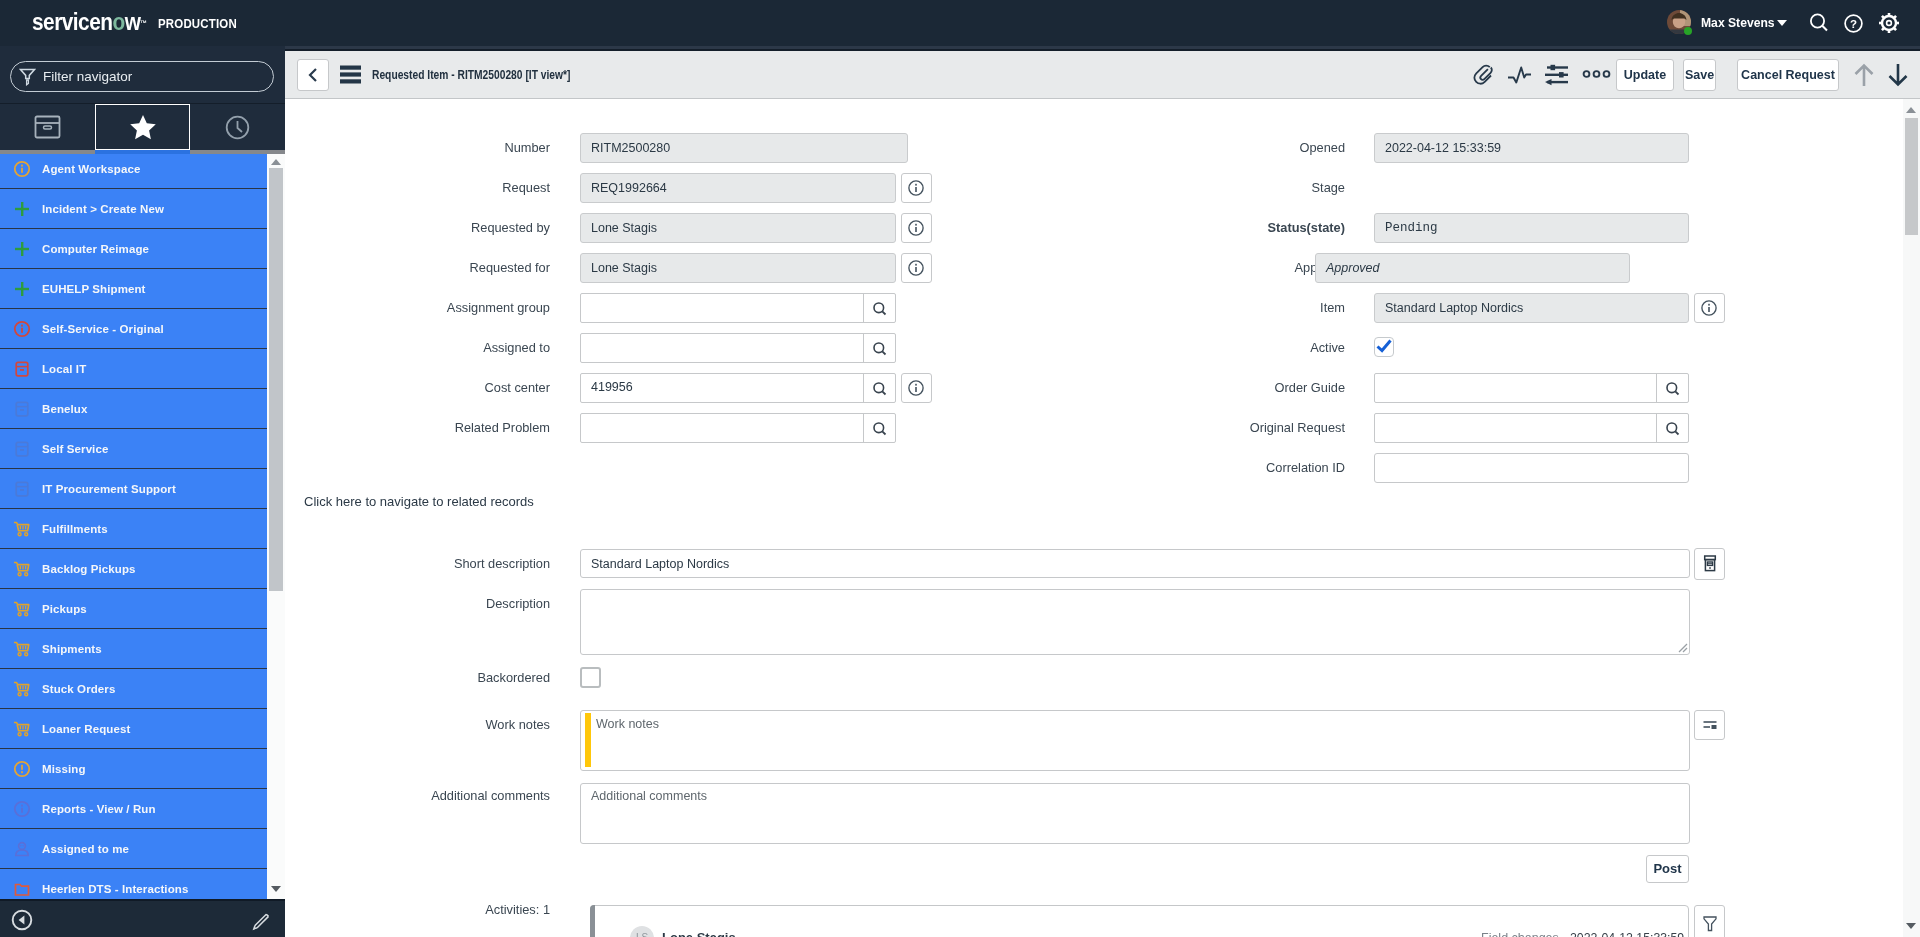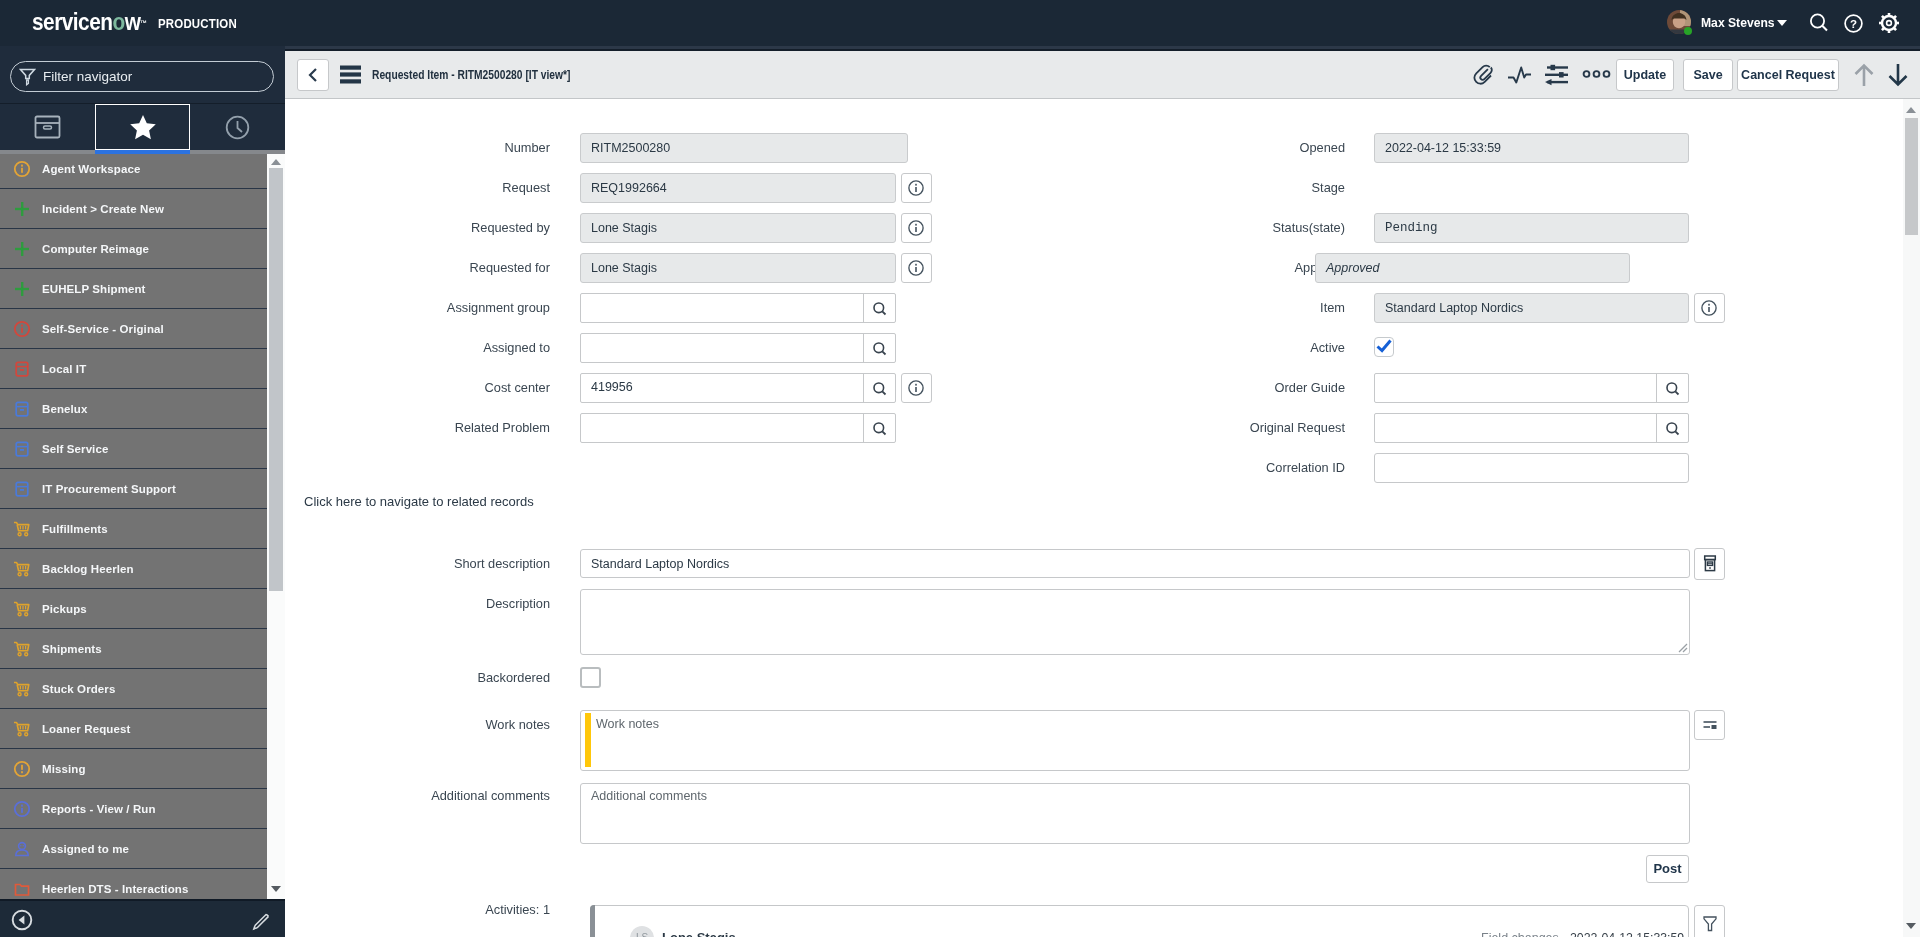--- a/index.html
+++ b/index.html
@@ -15,21 +15,21 @@
   #logo .tm { font-size:8px; vertical-align:4px; letter-spacing:0; }
   #prod { position:absolute; left:158px; top:16px; font-size:13.5px; font-weight:bold; color:#fff; letter-spacing:0.2px; transform:scaleX(0.85); transform-origin:0 50%; }
 
   
   #nav { position:absolute; left:0; top:46px; width:285px; height:891px; background:#1f2c3c; overflow:hidden; }
   #filterbox { position:absolute; left:10px; top:15px; width:264px; height:31px; border:1.5px solid #c3ccd4; border-radius:16px; }
   #filterbox span { position:absolute; left:32px; top:7px; font-size:13.5px; color:#e8edf1; }
   .tab { position:absolute; top:58px; width:95px; height:46px; }
   #tabbar { position:absolute; left:0; top:104px; width:285px; height:4px; background:#85888c; }
   #tabbar .blue { position:absolute; left:95px; top:0; width:95px; height:4px; background:#2b72e0; }
-  #menu { position:absolute; left:0; top:108px; width:285px; height:745px; background:#737373; overflow:hidden; }
+  #menu { position:absolute; left:0; top:108px; width:285px; height:745px; background:#3b82f6; overflow:hidden; }
   .mrow { position:absolute; left:0; width:285px; height:40px; border-bottom:1px solid #293546; }
   .mrow span { position:absolute; left:42px; top:14px; font-size:11.5px; font-weight:bold; color:#f5f7f9; letter-spacing:0.1px; }
   .mrow svg { position:absolute; left:13px; top:11px; }
   #navsb { position:absolute; left:267px; top:108px; width:18px; height:745px; background:#fafbfb; }
   #navsb .thumb { position:absolute; left:2px; top:14px; width:14px; height:423px; background:#c1c5c9; }
   #navbottom { position:absolute; left:0; top:853px; width:285px; height:38px; background:#1d2a38; border-top:2px solid #101a26; }
 
   
   #strip { position:absolute; left:285px; top:46px; width:1635px; height:3px; background:#2c3848; }
   #stripline { position:absolute; left:285px; top:49px; width:1635px; height:2px; background:#141e2a; }
@@ -226,21 +226,21 @@
       <div class="mrow" style="top:355px">
           <svg width="19" height="18" viewBox="0 0 19 18">
             <use href="#carticon"></use>
           </svg>
           <span>Fulfillments</span>
         </div>
       <div class="mrow" style="top:395px">
           <svg width="19" height="18" viewBox="0 0 19 18">
             <use href="#carticon"></use>
           </svg>
-          <span>Backlog Heerlen</span>
+          <span>Backlog Pickups</span>
         </div>
       <div class="mrow" style="top:435px">
           <svg width="19" height="18" viewBox="0 0 19 18">
             <use href="#carticon"></use>
           </svg>
           <span>Pickups</span>
         </div>
       <div class="mrow" style="top:475px">
           <svg width="19" height="18" viewBox="0 0 19 18">
             <use href="#carticon"></use>
@@ -335,21 +335,21 @@
       <rect x="6.5" y="0.8" width="4.6" height="5.4" fill="#27394a"></rect>
       <rect x="15" y="8.1" width="4.6" height="5.4" fill="#27394a"></rect>
       <path d="M7.5 15 L7.5 21.2 L1 18.1 Z" fill="#27394a"></path>
     </svg>
     <svg style="position:absolute;left:1297px;top:17px;" width="30" height="12" viewBox="0 0 30 12">
         <circle cx="4.5" cy="6" r="2.9" fill="none" stroke="#27394a" stroke-width="1.9"></circle>
         <circle cx="14.5" cy="6" r="2.9" fill="none" stroke="#27394a" stroke-width="1.9"></circle>
         <circle cx="24.5" cy="6" r="2.9" fill="none" stroke="#27394a" stroke-width="1.9"></circle>
       </svg>
     <div class="hbtn" style="left:1331px;width:58px;">Update</div>
-    <div class="hbtn" style="left:1398px;width:50px;">Save</div>
+    <div class="hbtn" style="left:1398px;width:33px;">Save</div>
     <div class="hbtn" style="left:1452px;width:102px;">Cancel Request</div>
     <svg style="position:absolute;left:1567px;top:11px;" width="24" height="26" viewBox="0 0 24 26">
       <path d="M12 24 L12 4 M3.5 12 L12 3.5 L20.5 12" fill="none" stroke="#9aa1a8" stroke-width="2.6"></path>
     </svg>
     <svg style="position:absolute;left:1601px;top:11px;" width="24" height="26" viewBox="0 0 24 26">
       <path d="M12 2 L12 22 M3.5 14 L12 22.5 L20.5 14" fill="none" stroke="#223748" stroke-width="2.6"></path>
     </svg>
   </div>
 
   <div id="content">
@@ -396,21 +396,21 @@
     <div class="lbl" style="left:5px;top:321px;">Related Problem</div>
     <div class="ref" style="left:295px;top:314px;width:316px;">
         <div class="mag"><svg width="16" height="16" viewBox="0 0 16 16" style="margin:6px 0 0 7px">
             <use href="#magicon"></use>
           </svg></div>
       </div>
 
     <div class="lbl" style="left:800px;top:41px;">Opened</div>
     <div class="ro" style="left:1089px;top:34px;width:315px;">2022-04-12 15:33:59</div>
     <div class="lbl" style="left:800px;top:81px;">Stage</div>
-    <div class="lbl" style="left:800px;top:121px;">Status(state)</div>
+    <div class="lbl" style="left:800px;top:121px;font-weight:bold;">Status(state)</div>
     <div class="ro" style="left:1089px;top:114px;width:315px;font-family:Liberation Mono, monospace;">Pending</div>
     <div class="lbl" style="left:800px;top:161px;">Approval</div>
     <div class="ro" style="left:1030px;top:154px;width:315px;font-style:italic;">Approved</div>
     <div class="lbl" style="left:800px;top:201px;">Item</div>
     <div class="ro" style="left:1089px;top:194px;width:315px;">Standard Laptop Nordics</div>
     <div class="sqbtn" style="left:1409px;top:194px;"><svg width="18" height="18" viewBox="0 0 18 18" style="margin:5px 0 0 5px">
           <use href="#iicon"></use>
         </svg></div>
     <div class="lbl" style="left:800px;top:241px;">Active</div>
     <div style="position:absolute;left:1089px;top:238px;width:20px;height:20px;background:#fff;border:1.5px solid #c6cacd;border-radius:4px;">

